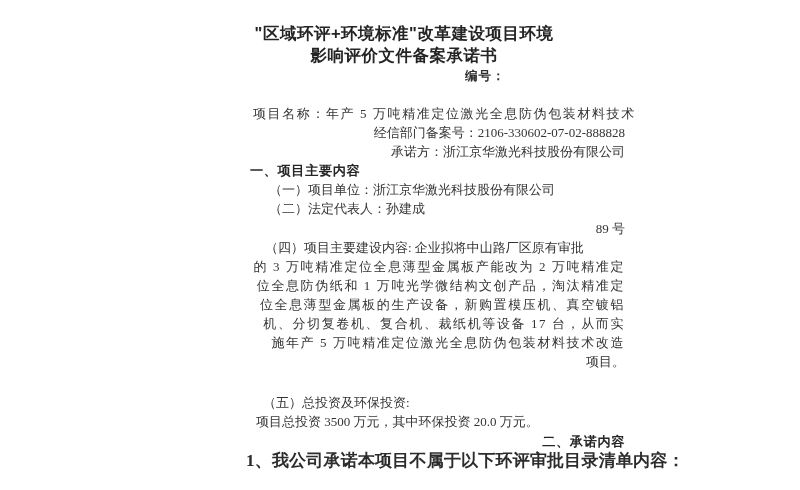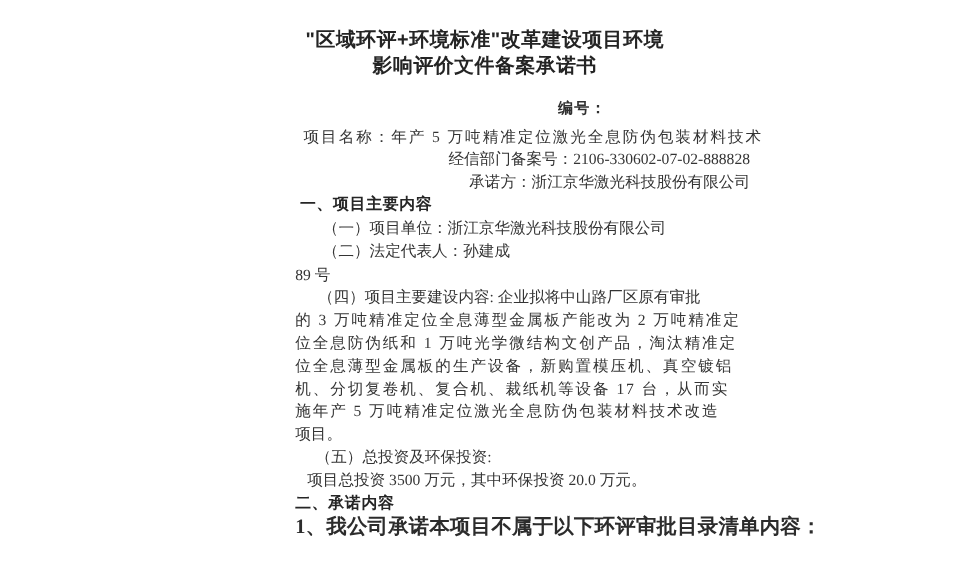--- a/index.html
+++ b/index.html
@@ -21,60 +21,60 @@
     text-align:center;
     font-family:"Liberation Sans","DejaVu Sans",sans-serif;
     font-weight:700;
     font-size:16.5px;
     line-height:22px;
     color:#242424;
     letter-spacing:0.5px;
   }
   .doc-number{
     position:absolute;
-    left:465px;top:82px;
+    left:465px;top:68px;
     font-size:12.5px;
     font-weight:700;
     letter-spacing:1px;
     color:#303030;
   }
   .doc-body{
     position:absolute;
     left:243px;top:104px;width:382px;
     font-size:13px;
     color:#343434;
   }
   .ln{
     height:19.1px;
     line-height:19.1px;
     white-space:nowrap;
   }
   
   .sp{letter-spacing:1.6px;}
   
   .hd{
-    font-family:Liberation Mono, monospace;
+    font-family:Liberation Serif, serif;
     font-weight:700;
     font-size:13.2px;
     letter-spacing:0.6px;
     color:#262626;
   }
   
   .sb{
     font-weight:700;
     font-size:17px;
     letter-spacing:0.2px;
     color:#2c2c2c;
   }
   .i2{padding-left:2px;text-align:right;}
-  .i3{padding-left:3px;}
+  .i3{padding-left:3px;text-align:right;}
   .i7{padding-left:7px;}
   .i10{padding-left:10px;text-align:center;}
   .i13{padding-left:13px;}
-  .i20{padding-left:20px;}
+  .i20{padding-left:20px;margin-top:22px;}
   .i22{padding-left:22px;}
   .i26{padding-left:26px;}
   .i54{padding-left:54px;}
 </style>
 </head>
 <body>
 
 <div class="page">
 
   <div class="doc-title">

